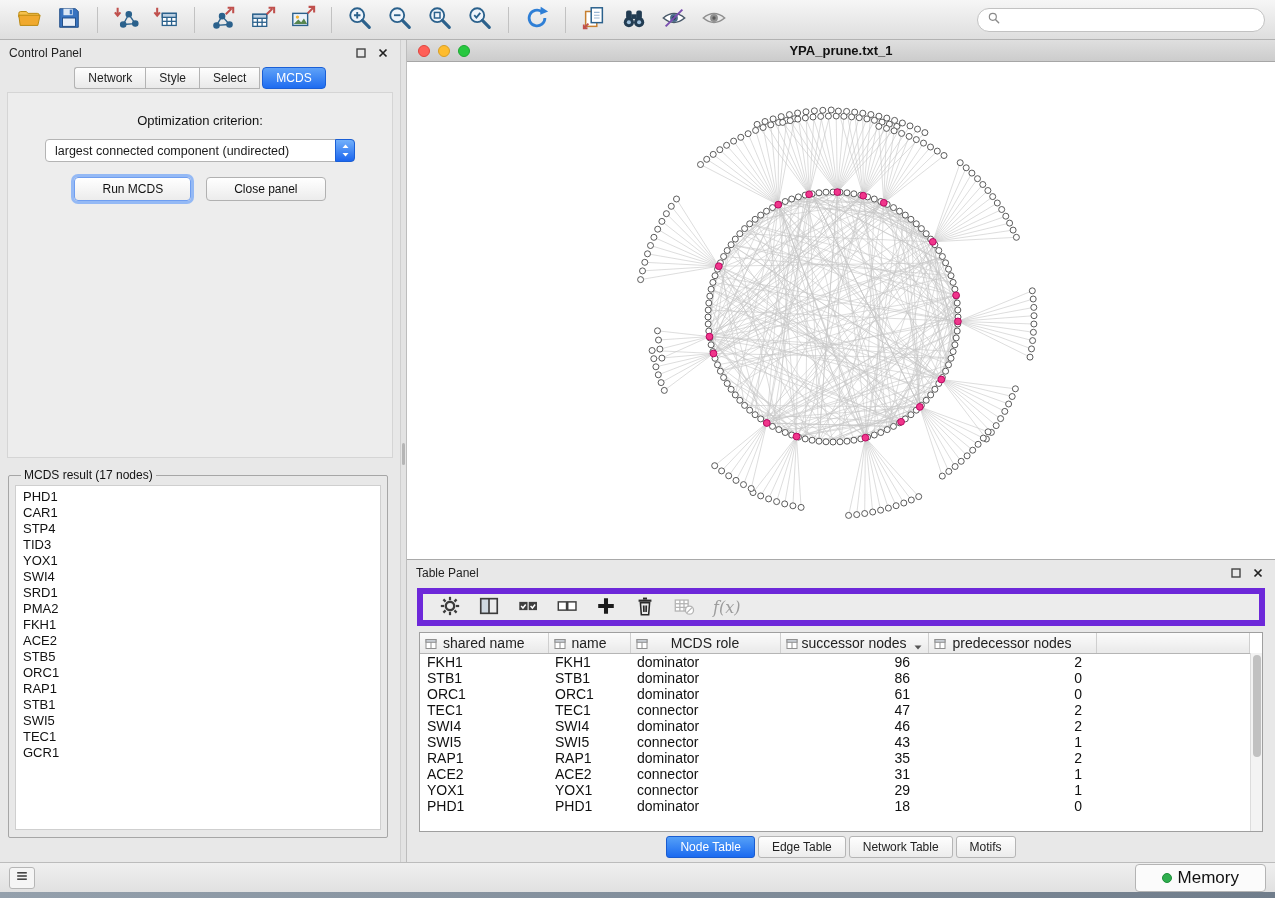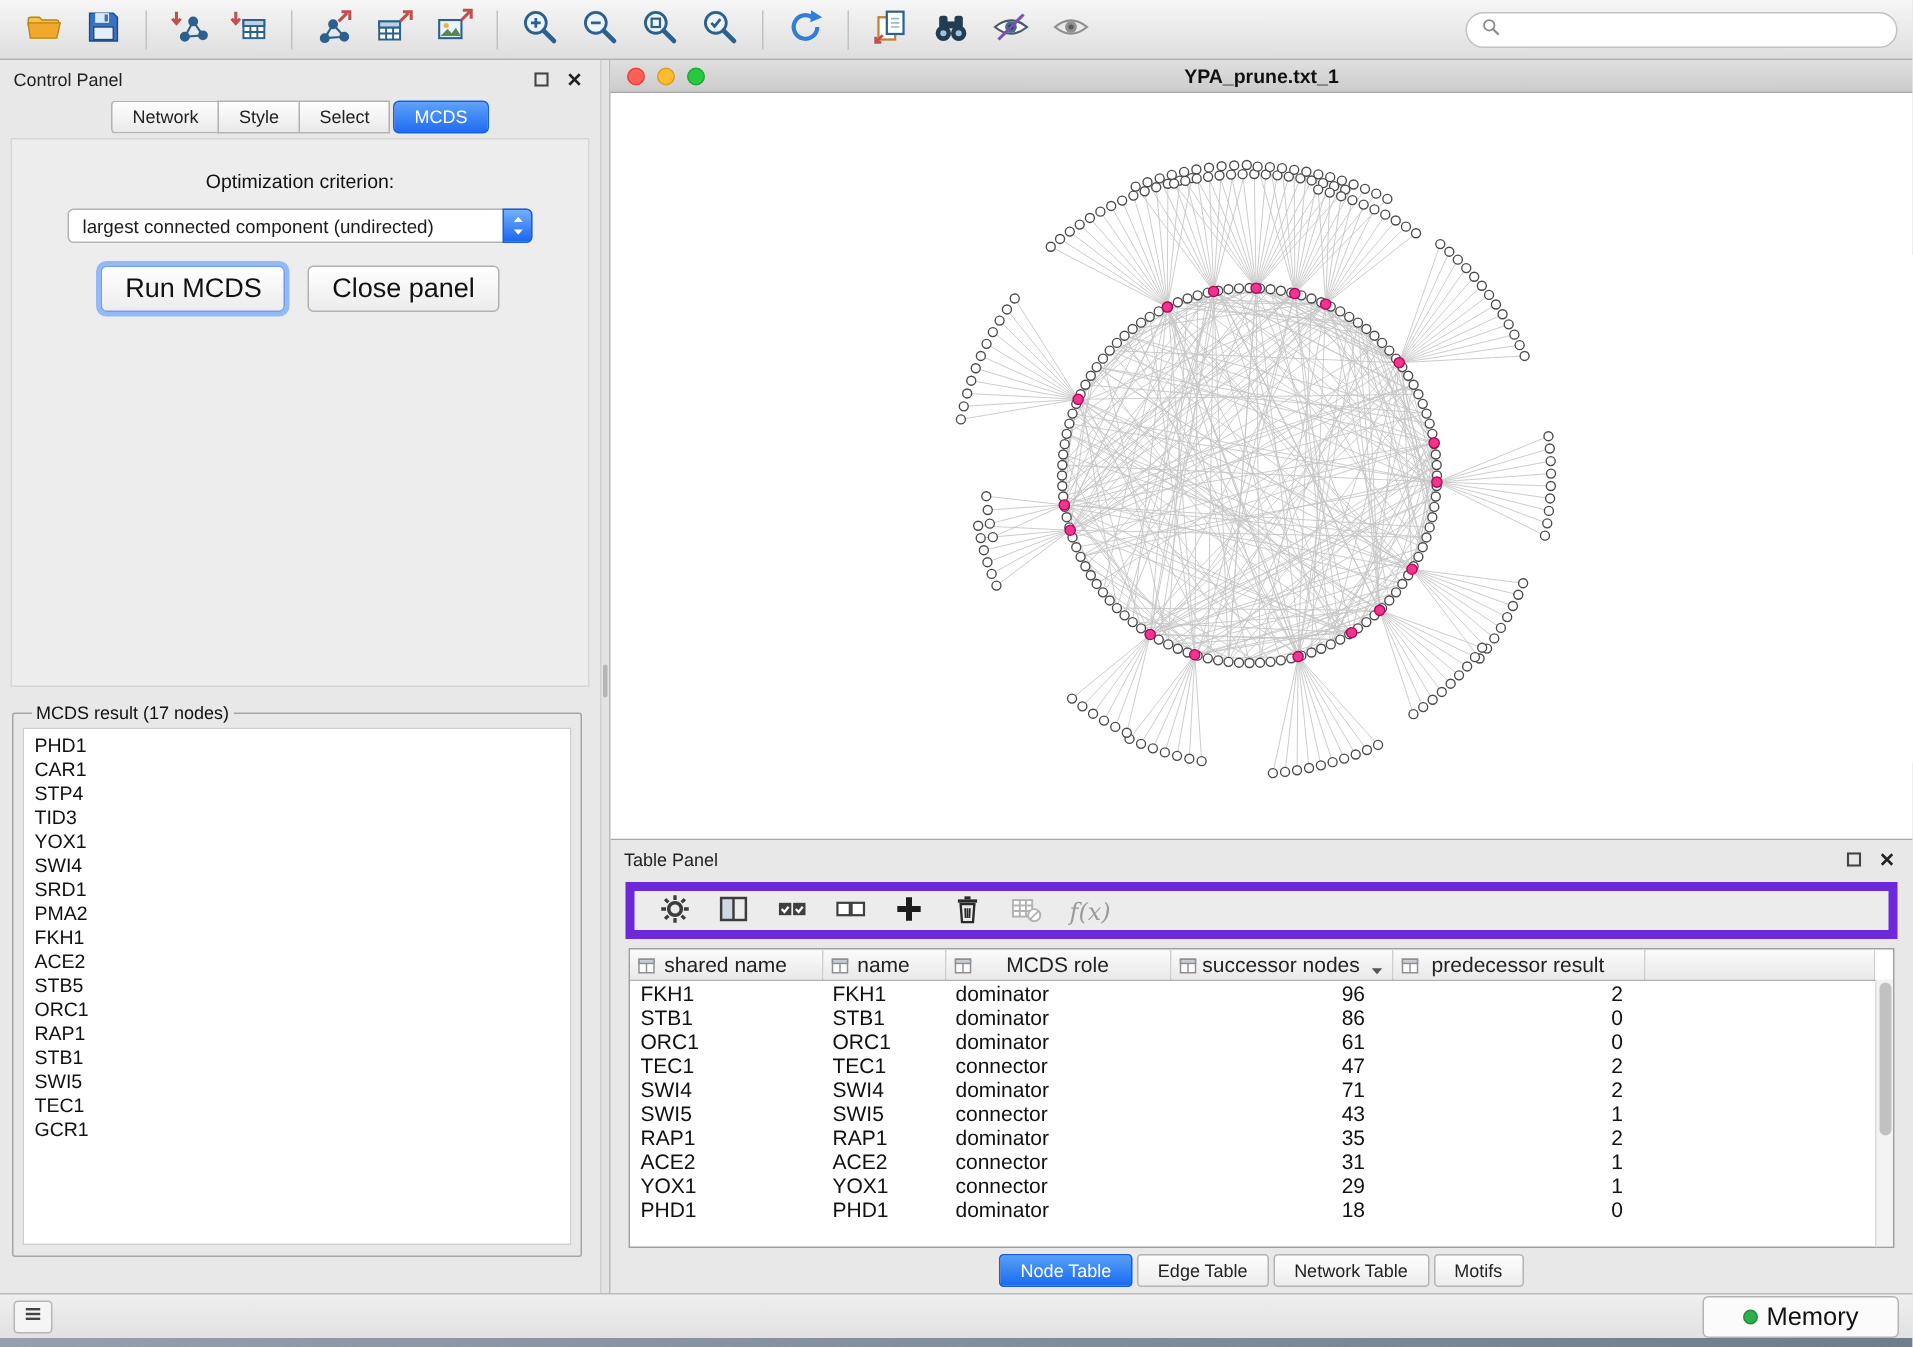--- a/index.html
+++ b/index.html
@@ -29,21 +29,21 @@
   .ctab { padding:3px 13px; font-size:12px; background:linear-gradient(#fefefe,#e9e9e9); border:1px solid #b3b3b3; border-right:none; color:#222; }
   .ctab:first-child { border-radius:3px 0 0 3px; }
   .ctab.last { border-right:1px solid #b3b3b3; }
   .ctab.active { background:linear-gradient(#5fa2f8,#1e6cf0); color:#fff; border:1px solid #1a5fd6; border-radius:4px; margin-left:2px; }
   .tab-content { margin:3px 7px 0; background:#ededed; border:1px solid #d5d5d5; height:366px; padding-top:20px; text-align:center; }
   .opt-label { font-size:13px; color:#111; margin-bottom:11px; }
   .combo { margin:0 auto; width:310px; height:23px; background:#fff; border:1px solid #b4b4b4; border-radius:4px; display:flex; align-items:center; position:relative; padding:0 24px 0 9px; font-size:12.5px; text-align:left; }
   .combo-cap { position:absolute; right:-1px; top:-1px; bottom:-1px; width:20px; background:linear-gradient(#72b0fb,#1c66ee); border:1px solid #1a5fd6; border-radius:0 4px 4px 0; display:flex; align-items:center; justify-content:center; }
   .combo-cap svg { width:9px; height:15px; }
   .btn-row { margin-top:15px; display:flex; justify-content:center; gap:15px; }
-  .btn { padding:4px 15px; font-size:18px; color:#111; background:linear-gradient(#ffffff,#ececec); border:1px solid #b1b1b1; border-radius:4px; }
+  .btn { padding:4px 27px; font-size:12px; color:#111; background:linear-gradient(#ffffff,#ececec); border:1px solid #b1b1b1; border-radius:4px; }
   .btn.focused { box-shadow:0 0 0 3px rgba(74,142,252,.55); border-color:#6f9ef0; }
   fieldset.result { position:absolute; left:8px; right:12px; top:428px; bottom:24px; border:1px solid #a6a6a6; border-radius:2px; padding:3px 6px 7px; background:transparent; }
   fieldset.result legend { font-size:12px; padding:0 3px; margin-left:6px; color:#111; }
   .result-list { width:100%; height:100%; background:#fff; border:1px solid #cfcfcf; overflow:hidden; text-align:left; padding:3px 7px; font-size:13px; line-height:16px; color:#111; }
 
   
   .vsplitter { width:7px; flex:none; background:#e3e3e3; border-left:1px solid #cfcfcf; border-right:1px solid #bdbdbd; position:relative; }
   .vsplitter .nub { position:absolute; top:403px; left:1px; width:3px; height:22px; background:#b5b5b5; border-radius:2px; }
 
   
@@ -1162,21 +1162,21 @@
                         <rect x="1" y="1.5" width="10" height="9" fill="#fff" stroke="#909090"></rect>
                         <rect x="1" y="1.5" width="10" height="2.8" fill="#c9ced4" stroke="#909090"></rect>
                         <line x1="6" y1="4.3" x2="6" y2="10.5" stroke="#909090"></line>
                       </svg></span><span>successor nodes</span><span class="chev"><svg viewBox="0 0 10 9">
                         <path d="M1.5 2.5l3.5 4 3.5-4z" fill="#555"></path>
                       </svg></span></th>
                 <th><span class="sorticon"><svg viewBox="0 0 12 12">
                         <rect x="1" y="1.5" width="10" height="9" fill="#fff" stroke="#909090"></rect>
                         <rect x="1" y="1.5" width="10" height="2.8" fill="#c9ced4" stroke="#909090"></rect>
                         <line x1="6" y1="4.3" x2="6" y2="10.5" stroke="#909090"></line>
-                      </svg></span><span>predecessor result</span></th>
+                      </svg></span><span>predecessor nodes</span></th>
                 <th></th>
               </tr>
             </thead>
             <tbody>
               <tr>
                   <td>FKH1</td>
                   <td>FKH1</td>
                   <td>dominator</td>
                   <td class="num">96</td>
                   <td class="num pred">2</td>
@@ -1203,21 +1203,21 @@
                   <td>TEC1</td>
                   <td>connector</td>
                   <td class="num">47</td>
                   <td class="num pred">2</td>
                   <td></td>
                 </tr>
               <tr>
                   <td>SWI4</td>
                   <td>SWI4</td>
                   <td>dominator</td>
-                  <td class="num">71</td>
+                  <td class="num">46</td>
                   <td class="num pred">2</td>
                   <td></td>
                 </tr>
               <tr>
                   <td>SWI5</td>
                   <td>SWI5</td>
                   <td>connector</td>
                   <td class="num">43</td>
                   <td class="num pred">1</td>
                   <td></td>

